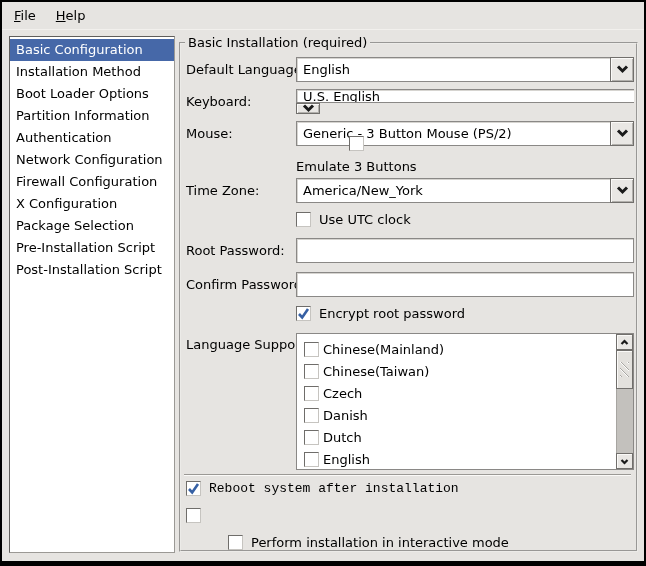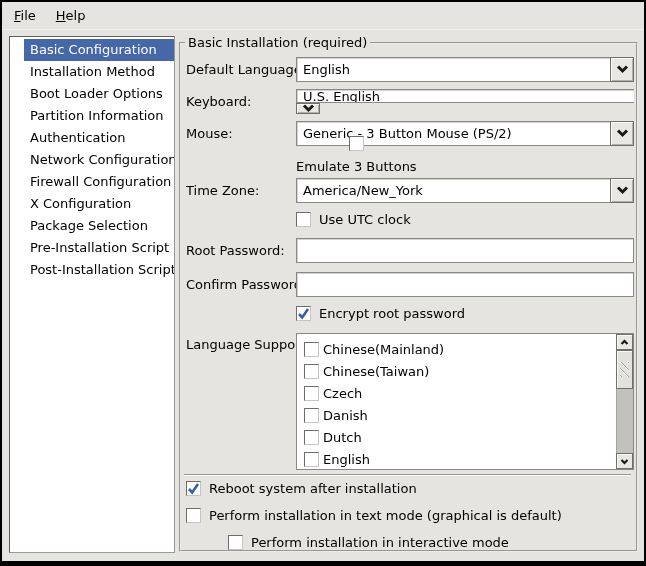--- a/index.html
+++ b/index.html
@@ -19,21 +19,21 @@
     border-bottom:1px solid #f2f0ed;
   }
   .menu-item{padding:5px 10px;font-size:13px;cursor:default;white-space:nowrap;}
   .u{text-decoration:underline;}
   
   .sidebar{
     position:absolute;left:7px;top:34px;width:166px;height:517px;
     background:#fff;box-sizing:border-box;padding-top:2px;
     border:1px solid;border-color:#5f5d5b #9b9995 #9b9995 #5f5d5b;
   }
-  .side-item{height:22px;line-height:22px;padding-left:6px;font-size:13px;white-space:nowrap;overflow:hidden;margin-left:14px;}
+  .side-item{height:22px;line-height:22px;padding-left:6px;font-size:13px;white-space:nowrap;overflow:hidden;}
   .side-item.selected{background:#4668a8;color:#fff;}
   
   .frame{
     position:absolute;left:177px;top:40px;width:459px;height:510px;
     box-sizing:border-box;border:2px groove #ecebe8;
   }
   .legend{
     position:absolute;left:4px;top:-9px;background:#e6e4e1;
     padding:0 3px;font-size:13px;white-space:nowrap;
   }
@@ -240,31 +240,30 @@
               <svg width="9" height="7" viewBox="0 0 9 7">
                 <path d="M1.5 2 L4.5 5 L7.5 2" fill="none" stroke="#1a1a1a" stroke-width="2.2"></path>
               </svg>
             </span>
           </div>
       </div>
     </div>
 
     <div class="separator"></div>
 
-    <div class="cbrow" style="left:5px;top:436px;height:16px;">
+    <div class="cbrow" style="left:5px;top:436px;height:16px;font-family:Liberation Mono, monospace;">
       <span class="checkbox checked">
           <svg class="tick" width="13" height="13" viewBox="0 0 13 13">
             <path d="M2 7 L5.2 10.5 L11 2"></path>
           </svg>
         </span>
       <span class="cblabel">Reboot system after installation</span>
     </div>
     <div class="cbrow" style="left:5px;top:463px;height:16px;">
       <span class="checkbox"></span>
-      <span class="cblabel">Perform installation in text mode (graphical is default)</span>
     </div>
     <div class="cbrow" style="left:5px;top:490px;height:16px;margin-left:42px;">
       <span class="checkbox"></span>
       <span class="cblabel">Perform installation in interactive mode</span>
     </div>
 
   </div>
 </div>
 
 </body></html>

